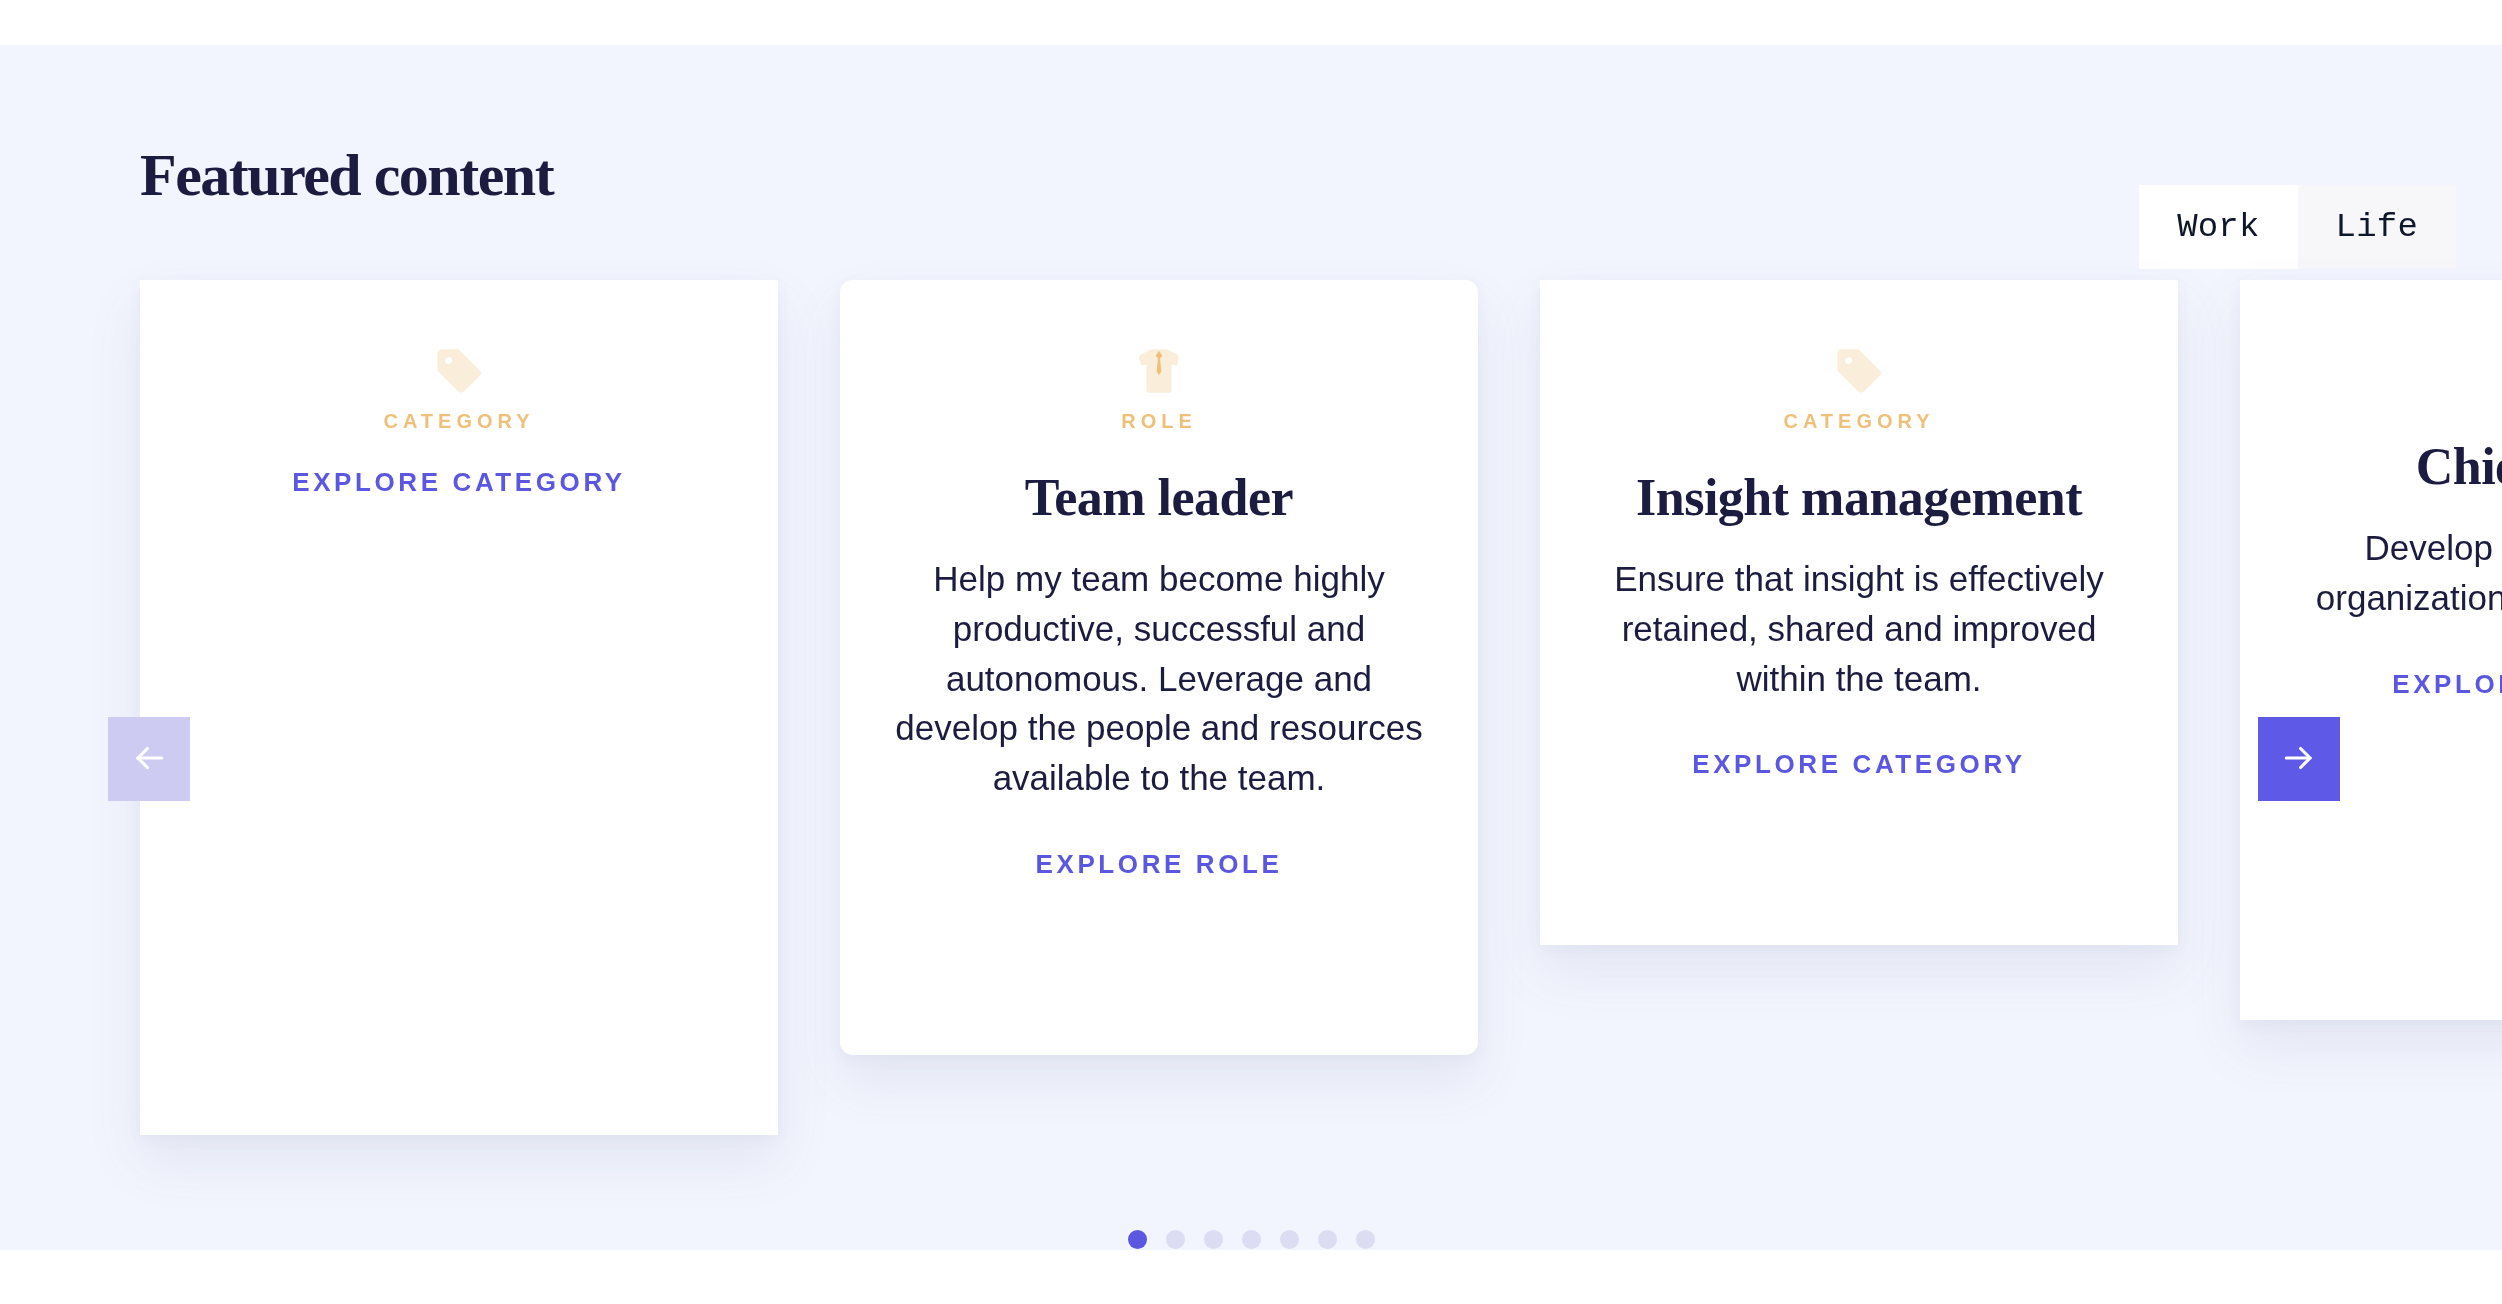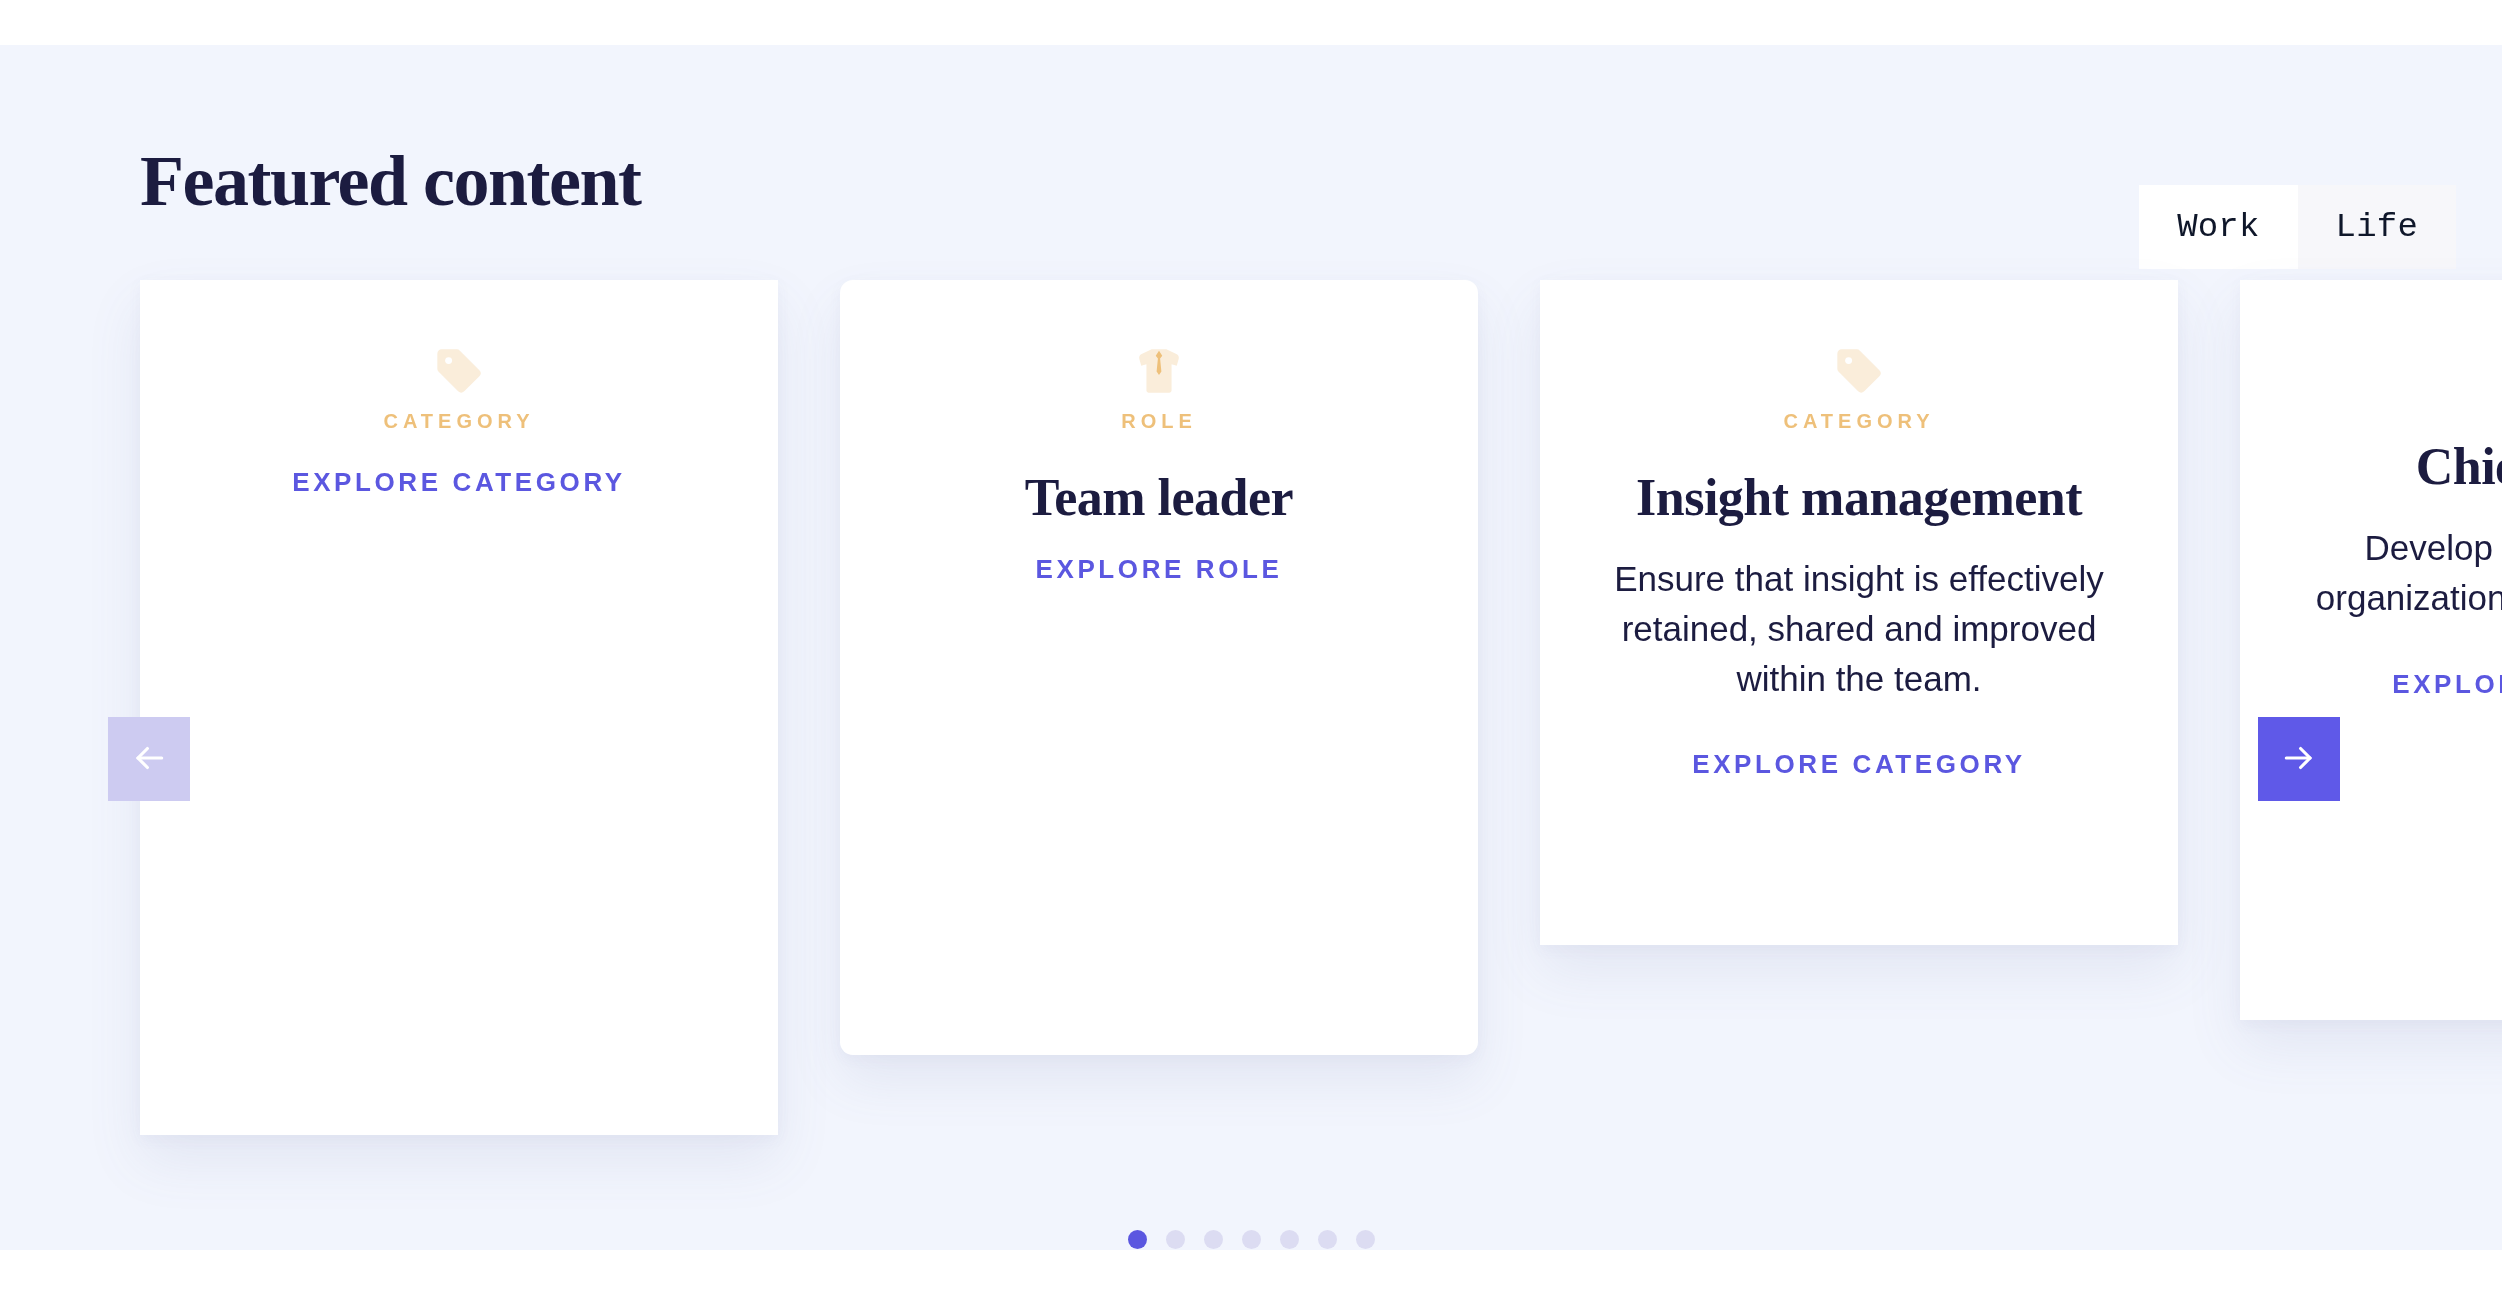--- a/index.html
+++ b/index.html
@@ -24,21 +24,21 @@
     width:2502px; height:54px;
     background:#ffffff;
   }
 
   
   .page-title {
     position:absolute;
     left:140px; top:100px;
     font-family:"Liberation Serif", serif;
     font-weight:700;
-    font-size:72px;
+    font-size:60px;
     line-height:1;
     letter-spacing:-1.5px;
     color:#1c1c40;
     white-space:nowrap;
   }
 
   .toggle {
     position:absolute;
     right:46px; top:140px;
     display:flex;
@@ -181,20 +181,21 @@
 
     <div class="card c2">
       <div class="card-icon">
         <svg viewBox="0 0 24 24" width="52" height="52" aria-hidden="true">
           <path d="M8.6 2 4 4.2A2 2 0 0 0 2.9 6.4l.9 3.2 2.4-.7V21a1 1 0 0 0 1 1h9.6a1 1 0 0 0 1-1V8.9l2.4.7.9-3.2A2 2 0 0 0 20 4.2L15.4 2z" fill="#faedda"></path>
           <path d="M12 2.6 10.5 5l1 1.2-.6 6 1.1 1.6 1.1-1.6-.6-6 1-1.2z" fill="#eec07a"></path>
         </svg>
       </div>
       <div class="card-kicker">ROLE</div>
       <div class="card-title">Team leader</div>
+      <div class="card-body">Help my team become highly productive, successful and autonomous. Leverage and develop the people and resources available to the team.</div>
       <a class="card-link">EXPLORE ROLE</a>
     </div>
 
     <div class="card c3">
       <div class="card-icon">
         <svg viewBox="0 0 24 24" width="52" height="52" aria-hidden="true">
           <path d="M21.4 11.6 12.4 2.6A2 2 0 0 0 11 2H4a2 2 0 0 0-2 2v7a2 2 0 0 0 .6 1.4l9 9a2 2 0 0 0 2.8 0l7-7a2 2 0 0 0 0-2.8z" fill="#faedda"></path>
           <circle cx="7.2" cy="7.2" r="1.6" fill="#ffffff"></circle>
         </svg>
       </div>

